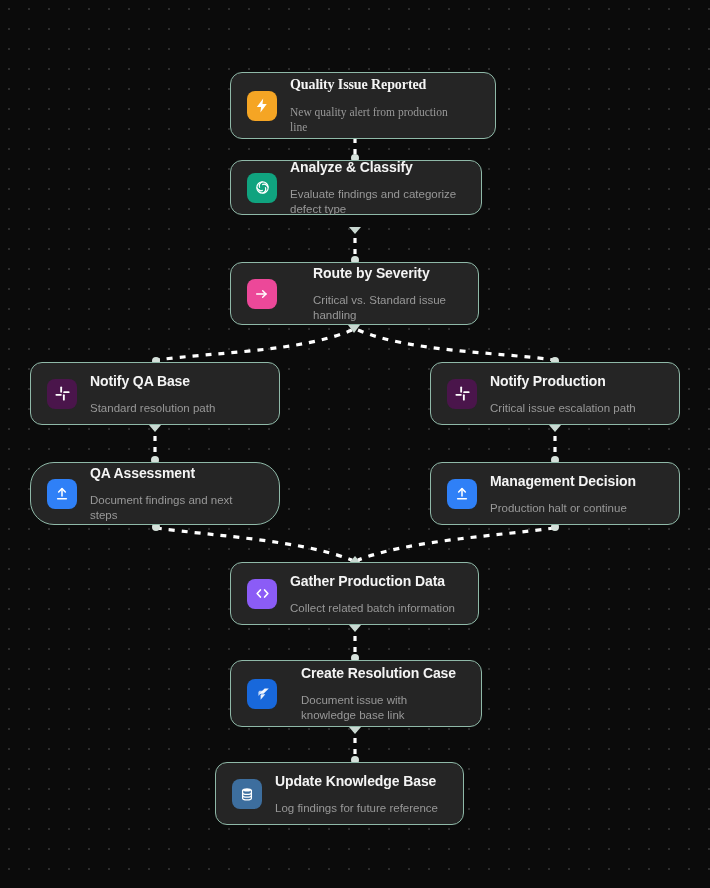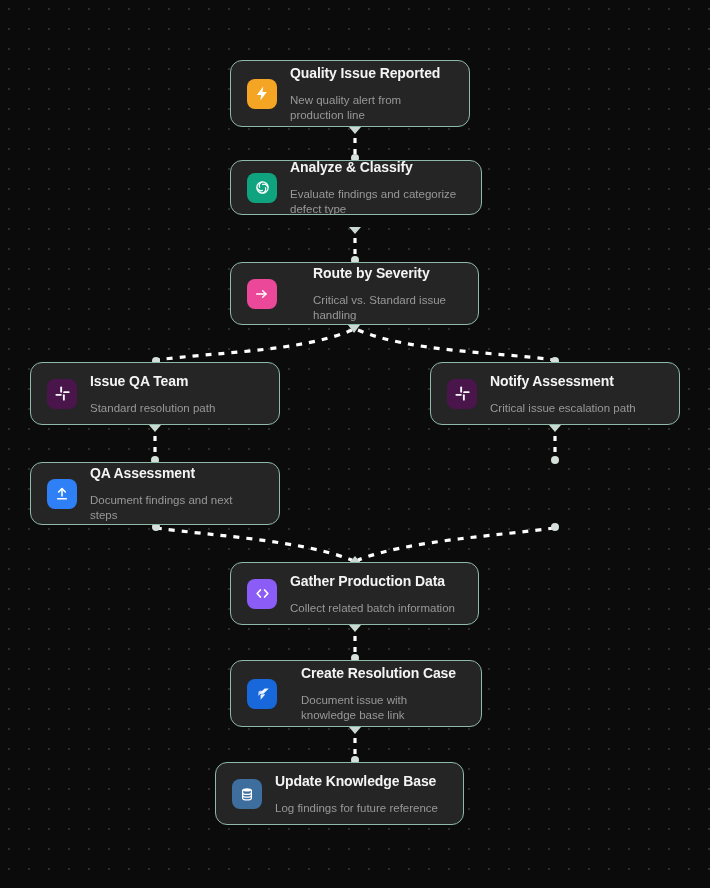--- a/index.html
+++ b/index.html
@@ -132,21 +132,21 @@
       <circle cx="355" cy="658" r="4" fill="#d5e0da"></circle>
     </g>
 
     <g>
       <path d="M355,727 L355,762" stroke="#ffffff" stroke-width="3.2" stroke-dasharray="5 6" fill="none"></path>
       <polygon points="349,727 361,727 355,734" fill="#c9d8d1"></polygon>
       <circle cx="355" cy="760" r="4" fill="#d5e0da"></circle>
     </g>
   </svg>
 
-  <div class="node" style="left:230px; top:60px; width:240px; height:67px;">
+  <div class="node" style="left:230px; top:72px; width:266px; height:67px;font-family:Liberation Serif, serif;">
     <div class="node-icon" style="background:#f5a524;">
       <svg width="17" height="17" viewBox="0 0 24 24">
           <path d="M13 2 L4 14 h6 l-1 8 9-12 h-6 z" fill="#ffffff"></path>
         </svg>
     </div>
     <div class="node-text">
       <div class="node-title">Quality Issue Reported</div>
       <div class="node-sub wrap">New quality alert from production line</div>
     </div>
   </div>
@@ -183,54 +183,67 @@
   <div class="node" style="left:30px; top:362px; width:250px; height:63px;">
     <div class="node-icon" style="background:#4a154b;">
       <svg width="17" height="17" viewBox="0 0 24 24" fill="#ffffff">
         <rect x="8.8" y="2" width="2.6" height="9" rx="1.3"></rect>
         <rect x="12.6" y="13" width="2.6" height="9" rx="1.3"></rect>
         <rect x="13" y="8.8" width="9" height="2.6" rx="1.3"></rect>
         <rect x="2" y="12.6" width="9" height="2.6" rx="1.3"></rect>
       </svg>
     </div>
     <div class="node-text">
-      <div class="node-title">Issue QA Team</div>
+      <div class="node-title">Notify QA Base</div>
       <div class="node-sub">Standard resolution path</div>
     </div>
   </div>
 
   <div class="node" style="left:430px; top:362px; width:250px; height:63px;">
     <div class="node-icon" style="background:#4a154b;">
       <svg width="17" height="17" viewBox="0 0 24 24" fill="#ffffff">
         <rect x="8.8" y="2" width="2.6" height="9" rx="1.3"></rect>
         <rect x="12.6" y="13" width="2.6" height="9" rx="1.3"></rect>
         <rect x="13" y="8.8" width="9" height="2.6" rx="1.3"></rect>
         <rect x="2" y="12.6" width="9" height="2.6" rx="1.3"></rect>
       </svg>
     </div>
     <div class="node-text">
-      <div class="node-title">Notify Assessment</div>
+      <div class="node-title">Notify Production</div>
       <div class="node-sub">Critical issue escalation path</div>
     </div>
   </div>
 
-  <div class="node" style="left:30px; top:462px; width:250px; height:63px;">
+  <div class="node" style="left:30px; top:462px; width:250px; height:63px;border-radius:24px;">
     <div class="node-icon" style="background:#2f80f7;">
       <svg width="16" height="16" viewBox="0 0 24 24" fill="none" stroke="#ffffff" stroke-width="2.3" stroke-linecap="round" stroke-linejoin="round">
         <line x1="12" y1="4" x2="12" y2="15"></line>
           <polyline points="7,9 12,4 17,9"></polyline>
         <line x1="5.5" y1="19" x2="18.5" y2="19"></line>
       </svg>
     </div>
     <div class="node-text">
       <div class="node-title">QA Assessment</div>
       <div class="node-sub">Document findings and next steps</div>
     </div>
   </div>
 
+  <div class="node" style="left:430px; top:462px; width:250px; height:63px;">
+    <div class="node-icon" style="background:#2f80f7;">
+      <svg width="16" height="16" viewBox="0 0 24 24" fill="none" stroke="#ffffff" stroke-width="2.3" stroke-linecap="round" stroke-linejoin="round">
+        <line x1="12" y1="4" x2="12" y2="15"></line>
+          <polyline points="7,9 12,4 17,9"></polyline>
+        <line x1="5.5" y1="19" x2="18.5" y2="19"></line>
+      </svg>
+    </div>
+    <div class="node-text">
+      <div class="node-title">Management Decision</div>
+      <div class="node-sub">Production halt or continue</div>
+    </div>
+  </div>
 
   <div class="node" style="left:230px; top:562px; width:249px; height:63px;">
     <div class="node-icon" style="background:#8b5cf6;">
       <svg width="17" height="17" viewBox="0 0 24 24" fill="none" stroke="#ffffff" stroke-width="2.4" stroke-linecap="round" stroke-linejoin="round">
         <polyline points="9,7 4.5,12 9,17"></polyline>
           <polyline points="15,7 19.5,12 15,17"></polyline>
       </svg>
     </div>
     <div class="node-text">
       <div class="node-title">Gather Production Data</div>

